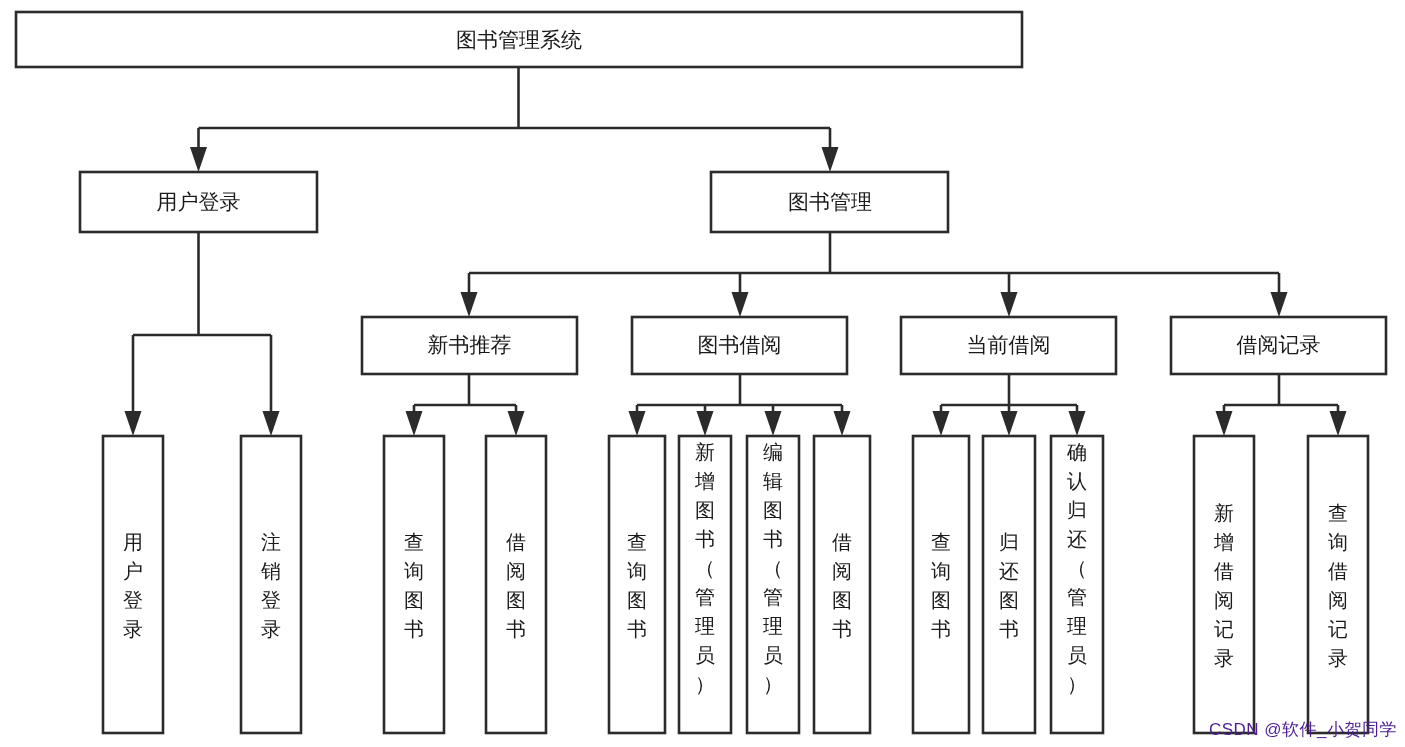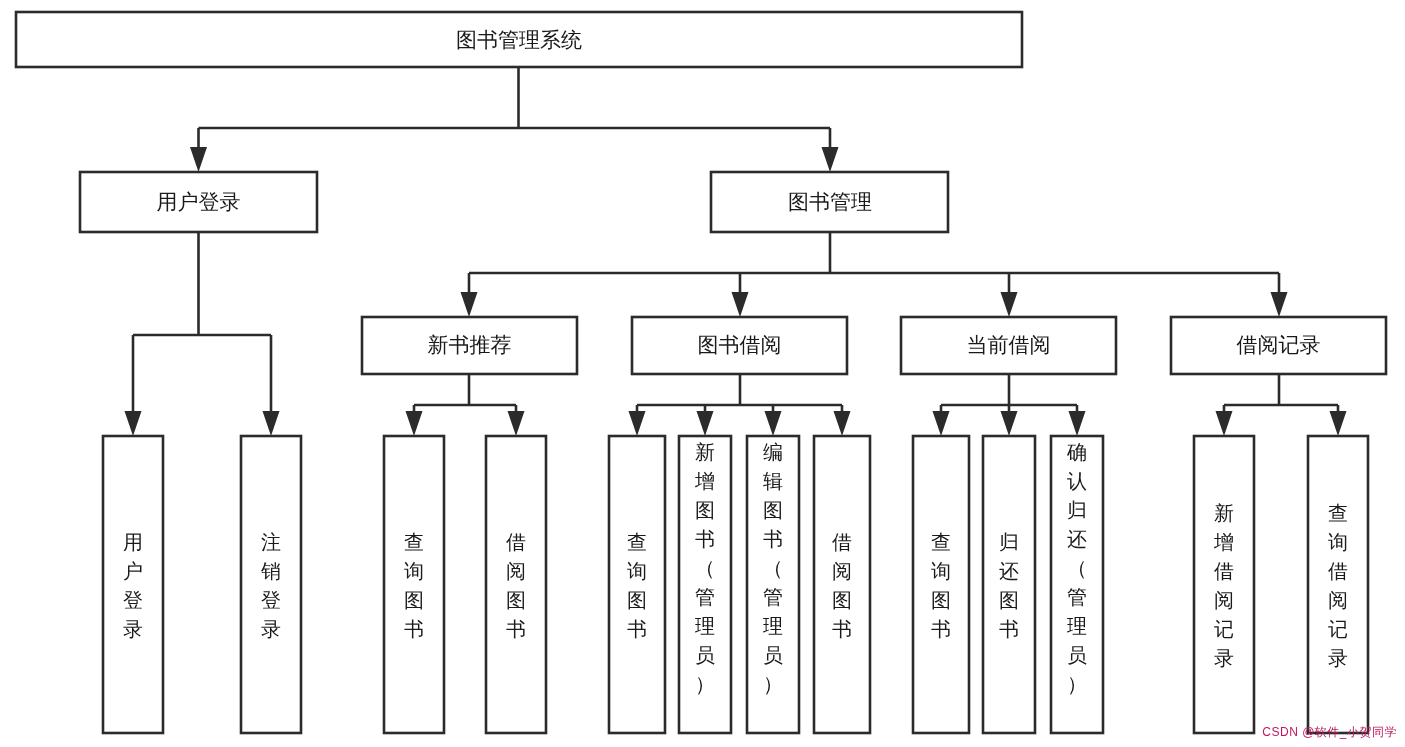--- a/index.html
+++ b/index.html
@@ -47,22 +47,22 @@
     font-family: "Liberation Sans", "DejaVu Sans", sans-serif;
     font-size: 20px;
     fill: #1a1a1a;
     text-anchor: middle;
   }
   .watermark {
     position: absolute;
     right: 8px;
     bottom: 6px;
     font-family: "Liberation Sans", "DejaVu Sans", sans-serif;
-    font-size: 12px;
-    color: #be185d;
+    font-size: 17px;
+    color: #4c1d95;
     letter-spacing: 0.5px;
     white-space: nowrap;
     pointer-events: none;
   }
 </style>
 </head>
 <body>
 
 <svg id="chart-root" viewBox="0 0 1405 747" xmlns="http://www.w3.org/2000/svg">
 

